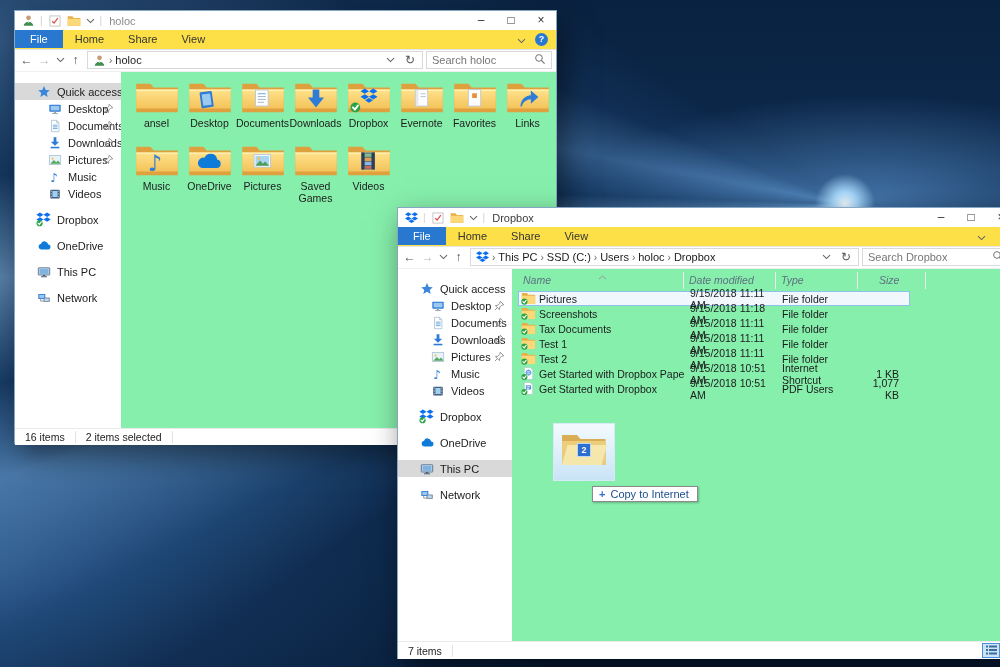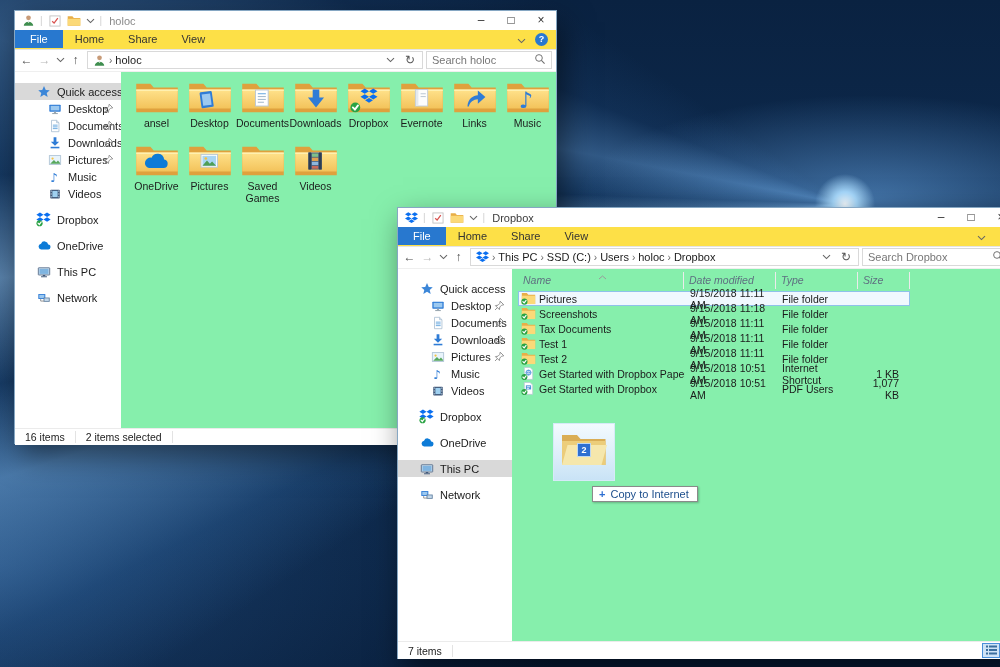--- a/index.html
+++ b/index.html
@@ -86,21 +86,21 @@
   .grid-item.sel { background:#d9d9d9; }
   .gi-icon { height:36px; display:flex; align-items:flex-end; }
   .gi-label { font-size:10.5px; text-align:center; line-height:1.18; margin-top:2px; word-break:normal; }
 
   
   .listhead { height:20px; display:flex; align-items:flex-end; padding-left:6px; color:#5e6f80; position:relative; font-size:10.5px; }
   .colh { padding:2px 5px 3px; border-right:1px solid #ebebeb;font-style:italic; }
   .colh.c-name { width:166px; }
   .colh.c-date { width:92px; }
   .colh.c-type { width:82px; }
-  .colh.c-size { width:52px; }
+  .colh.c-size { width:52px;margin-left:16px; }
   .sortcaret { position:absolute; left:86px; top:1px; }
   .filelist { padding-top:2px; }
   .file-row { height:15px; display:flex; align-items:center; margin-left:6px; width:392px;
     border:1px solid transparent; font-size:10.5px; }
   .file-row.drop { background:#f0f8fe; border-color:#8fc1ea; }
   .fr-icon { width:20px; display:flex; padding-left:2px; flex:none; }
   .fr-name { width:146px; white-space:nowrap; overflow:hidden; }
   .fr-date { width:92px; padding-left:5px; }
   .fr-type { width:82px; padding-left:5px; }
   .fr-size { width:46px; text-align:right; padding-right:6px; }
@@ -444,20 +444,32 @@
                   <path d="M1 3 h15 l3.5 4 h25.5 v26 h-44 z" fill="#dfa13d"></path>
                   <path d="M1 9 h44 v20 h-44 z" fill="url(#fgrad)"></path>
                   <path d="M1 9 h44 v1.5 h-44 z" fill="#fff0b0"></path>
                   <rect x="16" y="9" width="13" height="17.5" fill="#fdfdfd" stroke="#c0ccd8"></rect>
                   <rect x="16.6" y="9.6" width="2.6" height="16.3" fill="#e4e9ee"></rect>
                   <line x1="21.5" y1="13.5" x2="27" y2="13.5" stroke="#b7c4d0"></line>
                   <line x1="21.5" y1="16.5" x2="27" y2="16.5" stroke="#b7c4d0"></line>
                 </svg>
               </div>
               <div class="gi-label">Evernote</div>
+            </div>
+            <div class="grid-item">
+              <div class="gi-icon">
+                <svg width="44" height="34" viewBox="0 0 46 36">
+                  <path d="M1 3 h15 l3.5 4 h25.5 v26 h-44 z" fill="#dfa13d"></path>
+                  <path d="M1 9 h44 v20 h-44 z" fill="url(#fgrad)"></path>
+                  <path d="M1 9 h44 v1.5 h-44 z" fill="#fff0b0"></path>
+                  <rect x="16" y="9" width="13" height="17.5" fill="#fdfdfd" stroke="#c0ccd8"></rect>
+                  <rect x="20" y="13" width="5" height="5" fill="#e8913d"></rect>
+                </svg>
+              </div>
+              <div class="gi-label">Favorites</div>
             </div>
             <div class="grid-item">
               <div class="gi-icon">
                 <svg width="44" height="34" viewBox="0 0 46 36">
                   <path d="M1 3 h15 l3.5 4 h25.5 v26 h-44 z" fill="#dfa13d"></path>
                   <path d="M1 9 h44 v20 h-44 z" fill="url(#fgrad)"></path>
                   <path d="M1 9 h44 v1.5 h-44 z" fill="#fff0b0"></path>
                   <path d="M15 27 C15.5 19 21 15.5 26 15.2 L26 10 L34 17 L26 24 L26 19.2 C21.5 19.5 17.5 22 16.5 27 Z" fill="#2f7cd6"></path>
                 </svg>
               </div>

